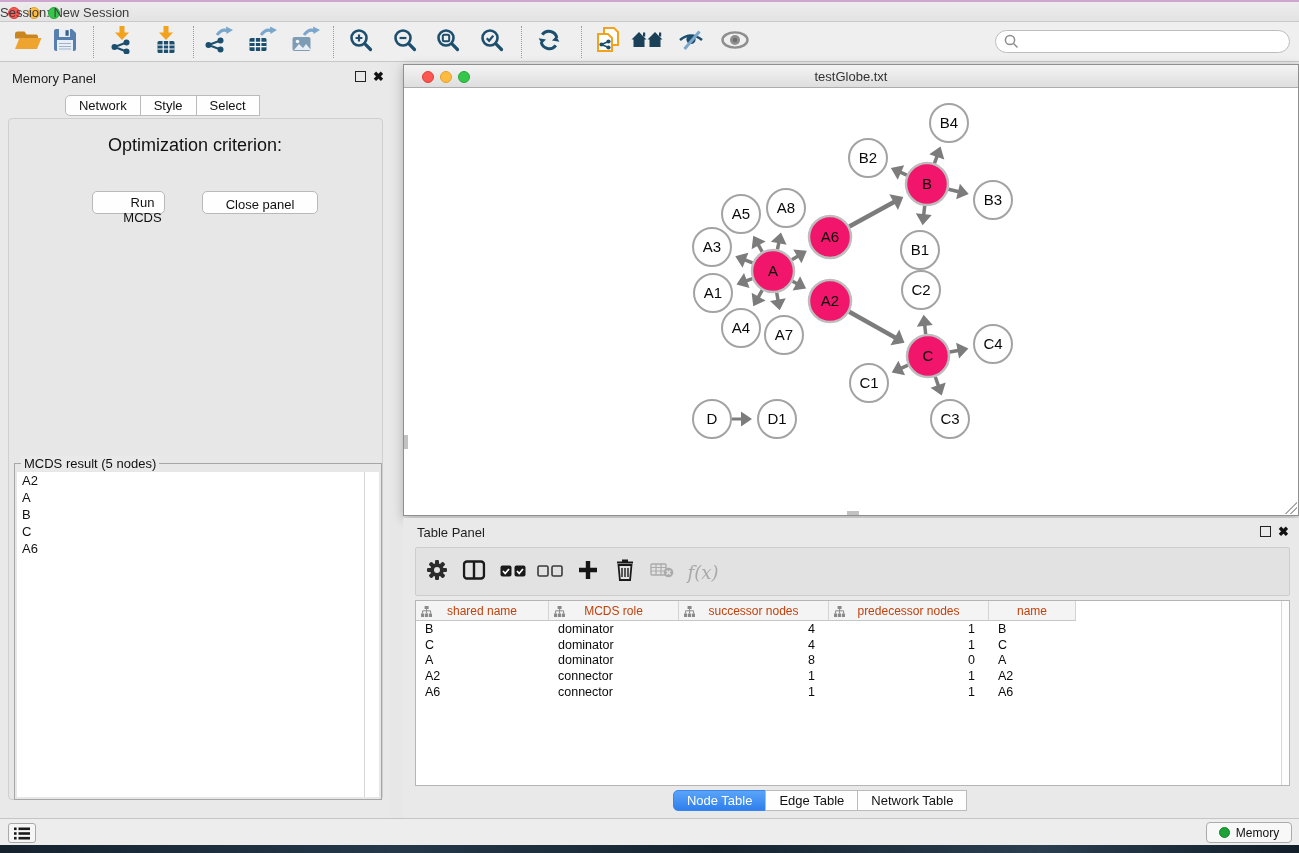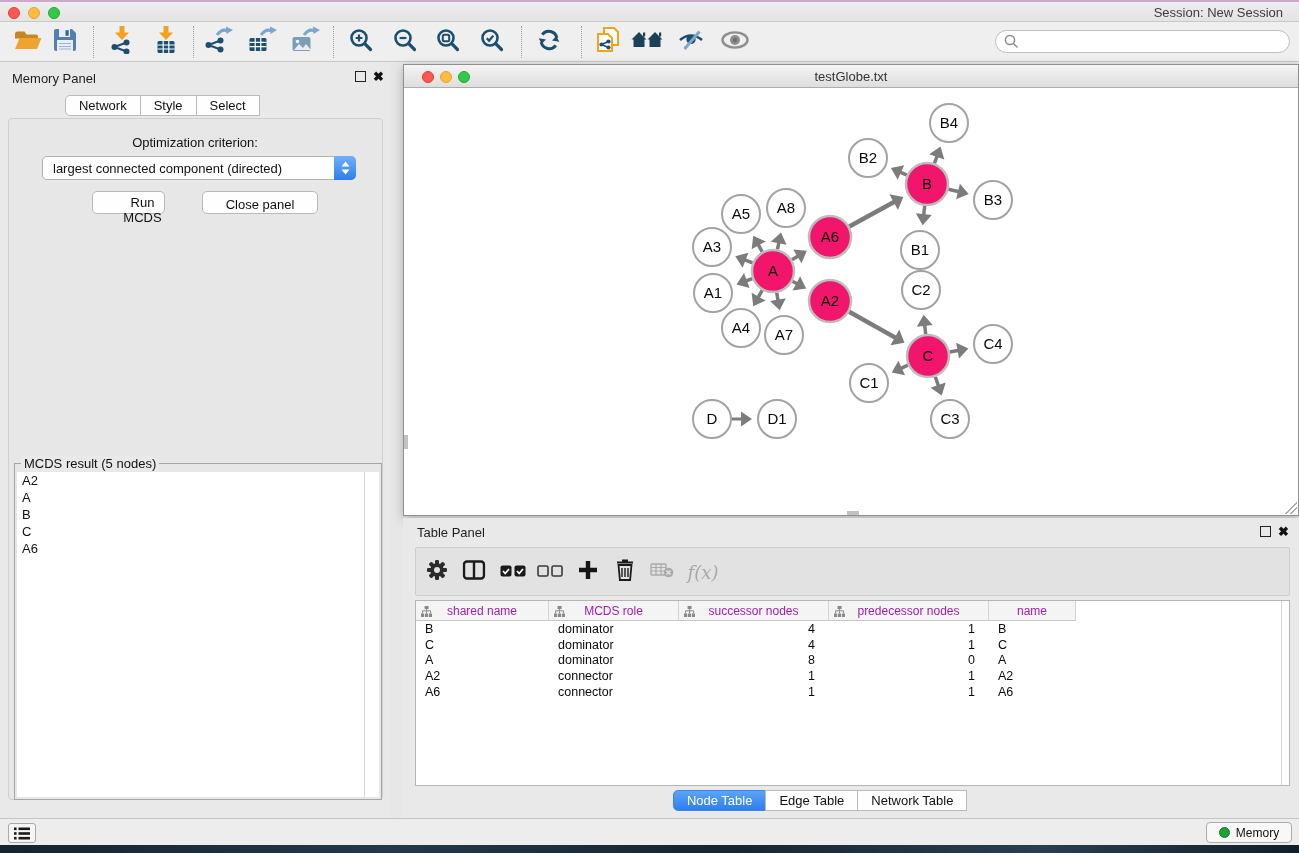--- a/index.html
+++ b/index.html
@@ -7,21 +7,21 @@
   body { font-family:"Liberation Sans", sans-serif; }
   #app { position:relative; width:1299px; height:853px; background:#E7E7E7; overflow:hidden; }
 
   
   .titlebar { position:absolute; left:0; top:0; width:1299px; height:22px;
     background:linear-gradient(#EDEDED,#E3E3E3); border-top:2px solid #CFA6CF; border-bottom:1px solid #C9C9C9; }
   .tl { position:absolute; top:5px; width:12px; height:12px; border-radius:50%; }
   .tl.red { left:8px;  background:#FC5753; border:1px solid #DF3E3A; }
   .tl.yel { left:28px; background:#FDBC40; border:1px solid #DFA32F; }
   .tl.grn { left:48px; background:#34C74A; border:1px solid #23A837; }
-  .titlebar .title { position:absolute; left:0; right:16px; top:3px; text-align:right;
+  .titlebar .title { position:absolute; left:0; right:8px; top:3px; text-align:left;
     font-size:13px; color:#3C3C3C; }
 
   
   .toolbar { position:absolute; left:0; top:22px; width:1299px; height:40px;
     background:#EFEFEF; border-bottom:1px solid #C8C8C8; }
   .tb-ic { position:absolute; top:50%; transform:translate(-50%,-50%); cursor:default; }
   .tb-sep { position:absolute; top:4px; height:32px; width:0; border-left:1px dotted #9E9E9E; }
   .searchbox { position:absolute; right:9px; top:8px; width:295px; height:23px; background:#FFF;
     border:1px solid #BDBDBD; border-radius:12px; display:flex; align-items:center; padding-left:8px; }
   .searchbox input { border:none; outline:none; flex:1; font-size:12px; background:transparent; margin-left:5px; }
@@ -36,21 +36,21 @@
   .seg { display:flex; }
   .seg-tab { background:#FEFEFE; border:1px solid #BBB; margin-left:-1px; height:21px;
     font-size:13px; color:#111; padding:2px 13px 0; white-space:nowrap; }
   .seg-tab:first-child { border-radius:5px 0 0 5px; margin-left:0; }
   .seg-tab:last-child { border-radius:0 5px 5px 0;margin-top:28px; }
   .seg-tab.active { background:linear-gradient(#5AA4F8,#2E7FEE); border-color:#3A86EC; color:#FFF; }
   .cp-tabs { position:absolute; top:33px; left:0; right:0; justify-content:center; }
 
   .cp-box { position:absolute; left:8px; top:56px; width:375px; height:682px;
     background:#E7E7E7; border:1px solid #CFCFCF; border-radius:4px; }
-  .opt-label { position:absolute; top:73px; left:0; right:0; text-align:center; font-size:13px; color:#111; }
+  .opt-label { position:absolute; top:73px; left:0; right:0; text-align:center; font-size:18px; color:#111; }
   .dropdown { position:absolute; left:42px; top:94px; width:314px; height:24px; background:#FFF;
     border:1px solid #B3B3B3; border-radius:5px; font-size:13px; color:#111; }
   .dropdown .dd-text { position:absolute; left:10px; top:4px; }
   .dd-stepper { position:absolute; right:-1px; top:-1px; width:22px; height:24px; border-radius:0 5px 5px 0;
     background:linear-gradient(#6FB0F8,#2F7FEA); display:flex; flex-direction:column; align-items:center; justify-content:center; gap:2px; }
   .btn { position:absolute; height:23px; background:#FEFEFE; border:1px solid #B9B9B9; border-radius:5px;
     font-size:13px; color:#111; text-align:center; padding-top:3px; }
   .groupbox { position:absolute; left:14px; top:401px; width:368px; height:337px; border:1px solid #A6A6A6; }
   .groupbox .legend { position:absolute; top:-8px; left:6px; background:#E9E9E9; padding:0 3px;
     font-size:13px; color:#111; }
@@ -77,21 +77,21 @@
   .table-panel { position:absolute; left:403px; top:518px; width:896px; height:300px; background:#E9E9E9; }
   .tp-toolbar { position:absolute; left:12px; top:29px; width:875px; height:49px;
     background:#E2E2E2; border:1px solid #CDCDCD; border-radius:2px; }
   .tp-ic { position:absolute; top:50%; transform:translate(-50%,-50%); }
   .fx { font-family:"DejaVu Serif", serif; font-style:italic; font-size:18px; color:#A8A8A8; }
   .data-table { position:absolute; left:12px; top:82px; width:875px; height:186px;
     background:#FFF; border:1px solid #B5B5B5; overflow:hidden; }
   .dt-scrolltrack { position:absolute; right:0; top:0; bottom:0; width:8px; border-left:1px solid #D8D8D8; background:#FDFDFD; }
   .dt-header { position:absolute; left:0; top:0; height:20px; display:flex; }
   .dt-hcell { position:relative; height:20px; background:#F4F4F4; border-right:1px solid #D4D4D4;
-    border-bottom:1px solid #C6C6C6; font-size:12px; color:#a21caf;
+    border-bottom:1px solid #C6C6C6; font-size:12px; color:#c2410c;
     display:flex; align-items:center; justify-content:center; }
   .dt-hcell .hicon { position:absolute; left:5px; top:5px; }
   .dt-body { position:absolute; left:0; top:20px; right:9px; bottom:0; }
   .dt-row { display:flex; height:15.7px; }
   .dt-cell { font-size:12.5px; color:#0B0B0B; padding-top:1px; white-space:nowrap; }
   .tp-tabs { position:absolute; left:0; right:0; top:272px; justify-content:center; }
 
   
   .statusbar { position:absolute; left:0; top:818px; width:1299px; height:27px;
     background:#EDEDED; border-top:1px solid #C5C5C5; }
@@ -256,31 +256,20 @@
       <span class="close-ic">✖</span>
     </div>
     <div class="seg cp-tabs">
         <div class="seg-tab">Network</div>
         <div class="seg-tab">Style</div>
         <div class="seg-tab">Select</div>
         <div class="seg-tab active">MCDS</div>
       </div>
     <div class="cp-box"></div>
     <div class="opt-label">Optimization criterion:</div>
-    <div class="dropdown">
-      <span class="dd-text">largest connected component (directed)</span>
-      <span class="dd-stepper">
-        <svg width="9" height="6" viewBox="0 0 9 6">
-            <path d="M0.5 5.5 L4.5 0.5 L8.5 5.5 Z" fill="#FFF"></path>
-          </svg>
-        <svg width="9" height="6" viewBox="0 0 9 6">
-            <path d="M0.5 0.5 L4.5 5.5 L8.5 0.5 Z" fill="#FFF"></path>
-          </svg>
-      </span>
-    </div>
     <button class="btn" style="left:92px; top:129px; width:73px;padding-left:28px;">Run MCDS</button>
     <button class="btn" style="left:202px; top:129px; width:116px;">Close panel</button>
     <div class="groupbox">
       <span class="legend">MCDS result (5 nodes)</span>
       <div class="result-list">
         <div>
             <div class="result-item">A2</div>
             <div class="result-item">A</div>
             <div class="result-item">B</div>
             <div class="result-item">C</div>

